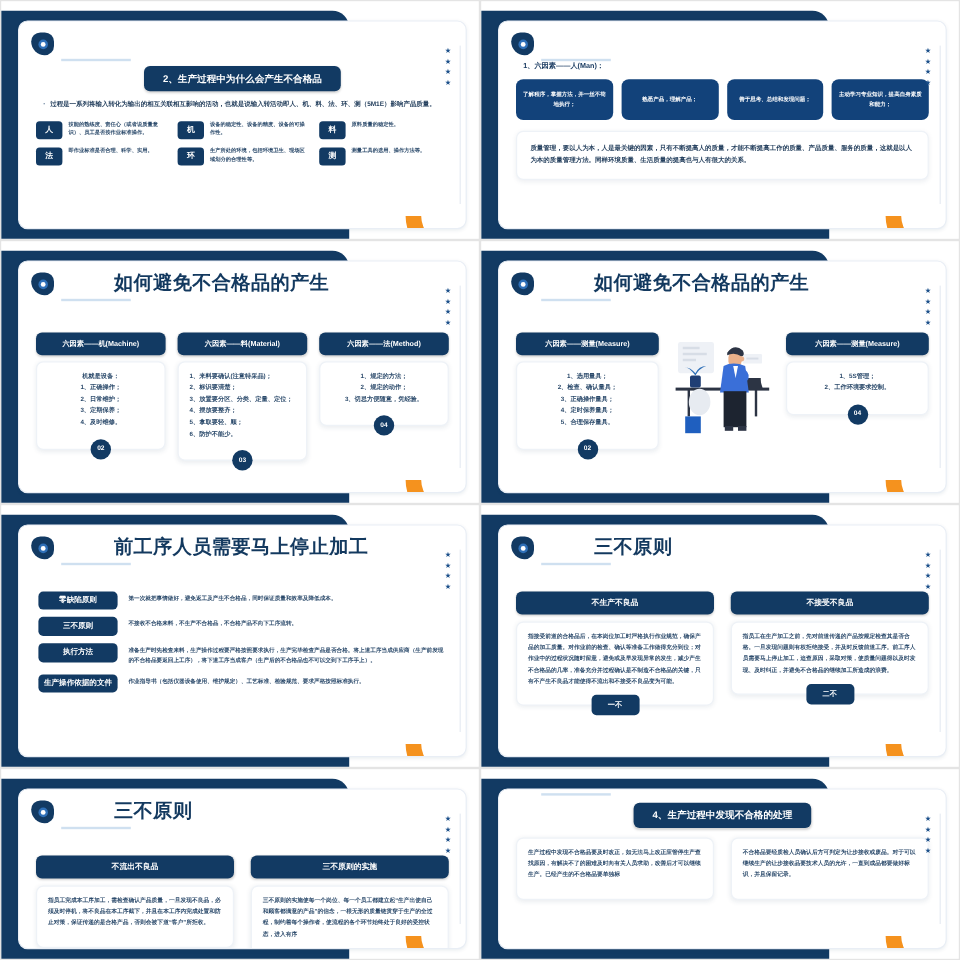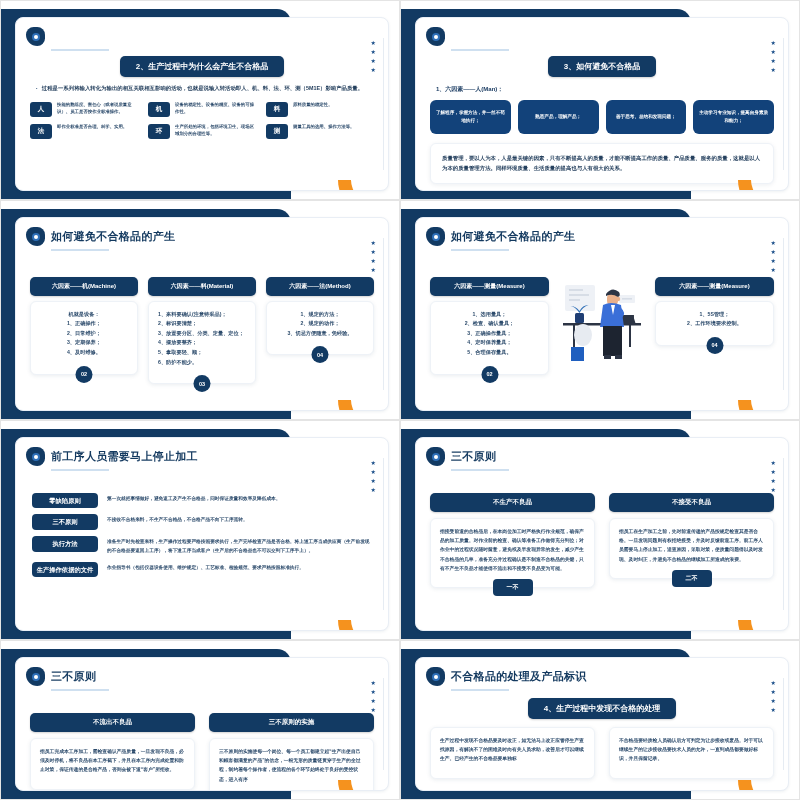--- a/index.html
+++ b/index.html
@@ -68,22 +68,22 @@
     width: 8px; height: 8px; border-radius: 50%;
     background: #2E6FB7; display: block;
     position: relative;
   }
   .hex-icon i::after {
     content: ""; position: absolute;
     left: 2px; top: 2px; width: 4px; height: 4px;
     border-radius: 50%; background: #fff;
   }
   .s-title {
-    font-size: 11px; font-weight: bold; color: #13395f;
-    letter-spacing: .3px; line-height: 1.1;
+    font-size: 16px; font-weight: bold; color: #13395f;
+    letter-spacing: .3px; line-height: 1.1; margin-left: 44px;
   }
   .title-rule {
     height: 1.5px; background: #cfe0f0;
     width: 58px; margin: 3px 0 0 35px;
   }
   
   .stars {
     position: absolute; right: 12px; top: 22px;
     display: flex; flex-direction: column; gap: 3px;
     z-index: 5;
@@ -275,23 +275,20 @@
       </div>
       <div class="title-rule"></div>
       <div class="stars">
         <span>★</span>
           <span>★</span>
           <span>★</span>
           <span>★</span>
       </div>
       <div class="vrule"></div>
 
-      <div class="center-title">
-        <span class="ribbon">3、如何避免不合格品</span>
-      </div>
 
       <div style="font-size:6px;font-weight:bold;color:#1c3d63;padding:0 0 6px 20px;">1、六因素——人(Man)：</div>
 
       <div class="man-row">
         <div class="man-chip">了解程序，掌握方法，并一丝不苟地执行；</div>
         <div class="man-chip">熟悉产品，理解产品；</div>
         <div class="man-chip">善于思考、总结和发现问题；</div>
         <div class="man-chip">主动学习专业知识，提高自身素质和能力；</div>
       </div>
 
@@ -531,26 +528,20 @@
           <div class="panel-body">三不原则的实施使每一个岗位、每一个员工都建立起“生产出使自己和顾客都满意的产品”的信念，一根无形的质量链贯穿于生产的全过程，制约着每个操作者，使流程的各个环节始终处于良好的受控状态，进入有序</div>
         </div>
       </div>
       <div class="orange-ring"></div>
     </div>
   </div>
 
   <div class="slide">
     <div class="navy-frame"></div>
     <div class="card">
-      <div class="s-head">
-        <span class="hex-icon">
-            <i></i>
-          </span>
-        <span class="s-title">不合格品的处理及产品标识</span>
-      </div>
       <div class="title-rule"></div>
       <div class="stars">
         <span>★</span>
           <span>★</span>
           <span>★</span>
           <span>★</span>
       </div>
       <div class="vrule"></div>
 
       <div class="center-title" style="margin-top:6px;">

